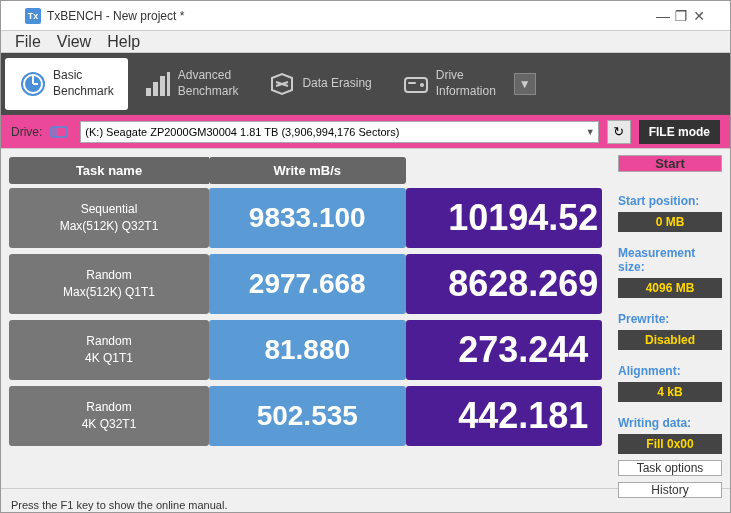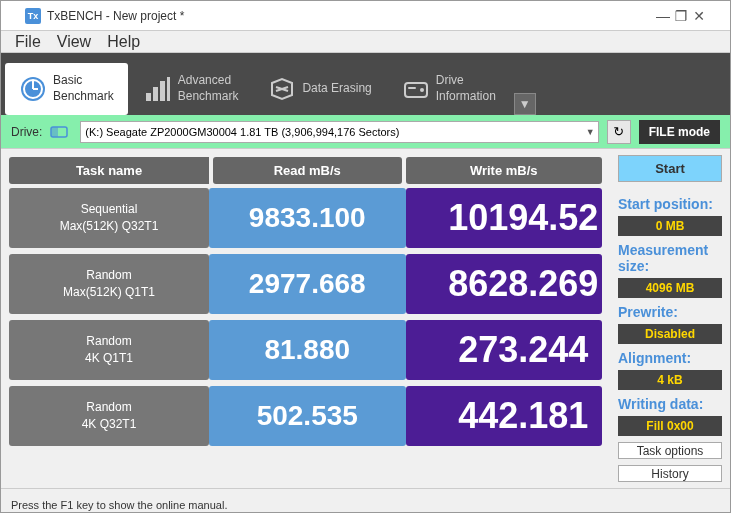--- a/index.html
+++ b/index.html
@@ -73,21 +73,21 @@
       padding: 2px 8px;
       cursor: pointer;
       font-size: 16px;
       color: #333;
     }
     
     .toolbar {
       background: #4a4a4a;
       height: 62px;
       display: flex;
-      align-items: flex-end;
+      align-items: center;
       padding: 0 4px;
       gap: 2px;
     }
     .tab-btn {
       display: flex;
       align-items: center;
       gap: 6px;
       padding: 6px 14px;
       height: 52px;
       cursor: pointer;
@@ -116,21 +116,21 @@
       border: 1px solid #888;
       cursor: pointer;
       display: flex;
       align-items: center;
       justify-content: center;
       color: #ccc;
       margin-left: 2px;
     }
     
     .drive-bar {
-      background: #86efac;
+      background: #ec4899;
       height: 34px;
       display: flex;
       align-items: center;
       padding: 4px 10px;
       gap: 8px;
       border-bottom: 1px solid #ccc;
     }
     .drive-label { font-size: 12px; color: #333; }
     .drive-select {
       flex: 1;
@@ -252,33 +252,33 @@
       width: 120px;
       padding: 6px 8px;
       display: flex;
       flex-direction: column;
       gap: 4px;
       background: #f0f0f0;
     }
     .start-btn {
       width: 100%;
       height: 40px;
-      background: #7dd3fc;
+      background: #ec4899;
       border: 1px solid #aaa;
       cursor: pointer;
       font-size: 13px;
       font-weight: bold;
       color: #333;
       margin-bottom: 8px;
     }
     .info-label {
-      font-size: 14px;
+      font-size: 12px;
       color: #4a90d9;
       font-weight: bold;
-      margin-top: 2px;
+      margin-top: 10px;
     }
     .info-value-box {
       background: #444;
       color: #ffd700;
       font-size: 12px;
       font-weight: bold;
       text-align: center;
       padding: 3px 16px;
       width: 100%;
     }
@@ -409,21 +409,20 @@
   <button class="drive-refresh-btn">↻</button>
   <button class="file-mode-btn">FILE mode</button>
 </div>
 
 <div class="main-content">
 
   <div class="bench-area">
 
     <div class="bench-header">
       <div class="bench-header-cell">Task name</div>
-      <div class="bench-header-cell" style="margin:0 4px;border-radius:3px;">Read mB/s</div>
       <div class="bench-header-cell" style="border-radius:3px;">Write mB/s</div>
     </div>
 
     <div class="bench-row">
       <div class="bench-name-cell">Sequential<br>Max(512K) Q32T1</div>
       <div class="bench-read-cell">9833.100</div>
       <div class="bench-write-cell">10194.52</div>
     </div>
     <div class="bench-row">
       <div class="bench-name-cell">Random<br>Max(512K) Q1T1</div>

